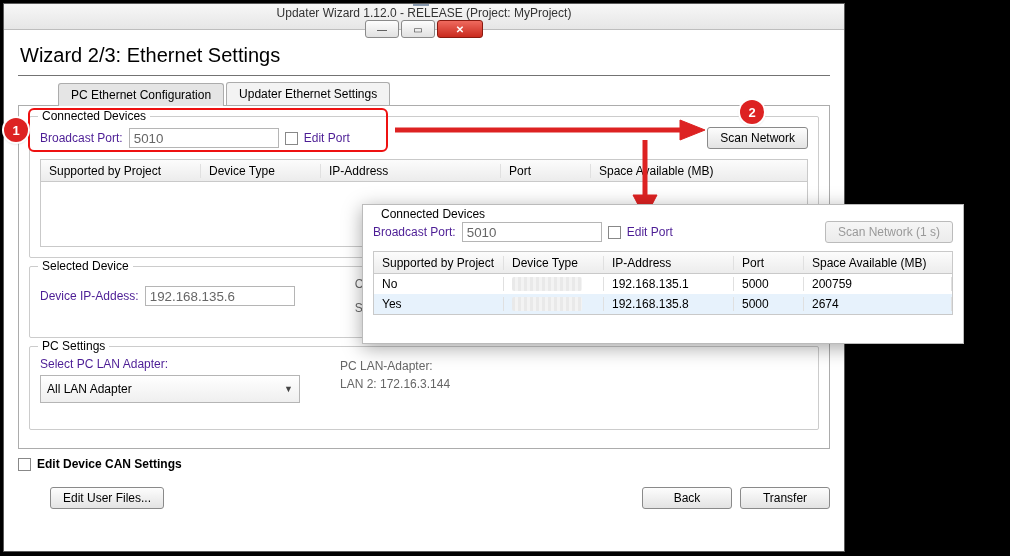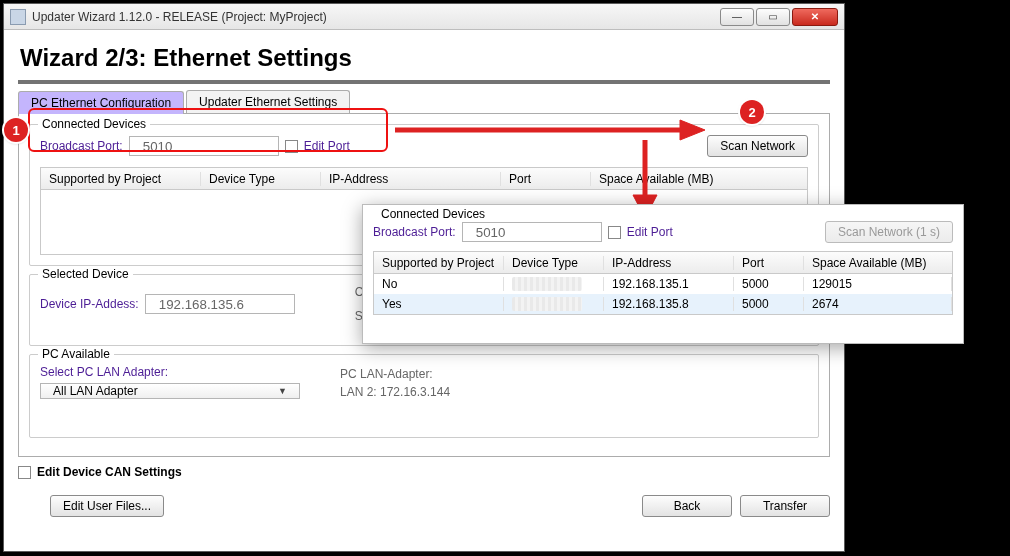--- a/index.html
+++ b/index.html
@@ -23,20 +23,21 @@
     border: 1px solid #5a5a5a;
     box-shadow: 0 0 0 1px #fff inset;
   }
   .titlebar {
     height: 26px;
     background: linear-gradient(#f7f7f7,#e6e6e6);
     border-bottom: 1px solid #bdbdbd;
     display: flex;
     align-items: center;
     padding: 0 6px;
+    flex-direction: column;
   }
   .title-icon {
     width: 16px; height: 16px;
     background: #c9d6e6;
     border: 1px solid #8a9bb0;
     margin-right: 6px;
   }
   .title-text { flex: 1; color: #333; font-size: 12px; }
   .win-btns { display: flex; gap: 2px; }
   .win-btn {
@@ -45,38 +46,38 @@
     border-radius: 3px;
     background: linear-gradient(#fdfdfd,#e1e1e1);
     display: flex; align-items:center; justify-content:center;
     font-size: 10px; color:#333;
   }
   .win-btn.close { background: linear-gradient(#ef6a5e,#c92a1e); color:#fff; border-color:#8a1a10; width: 46px; font-weight: bold; }
   .client {
     padding: 8px 14px 10px 14px;
   }
   .hdr {
-    font-size: 24px; font-weight: bold;
+    font-size: 20px; font-weight: normal;
     padding: 6px 0 8px 2px;
-    border-bottom: 4px solid #737373;
+    border-bottom: 1px solid #737373;
     margin-bottom: 6px;
   }
   .tabs {
     display: flex;
     border-bottom: 1px solid #acacac;
   }
   .tab {
     padding: 4px 12px;
     border: 1px solid #acacac;
     border-bottom: none;
     background: #f3f3f3;
     margin-right: 2px;
     border-radius: 3px 3px 0 0;
   }
-  .tab.active { background: #c4b5fd; position: relative; top: 1px; }
+  .tab.active { background: #e5e5e5; position: relative; top: 1px; margin-left: 40px; }
   .panel {
     border: 1px solid #acacac;
     border-top: none;
     padding: 10px;
     position: relative;
   }
   .group {
     border: 1px solid #ccc;
     border-radius: 2px;
     padding: 10px 10px 8px 10px;
@@ -89,21 +90,21 @@
     background: #fff;
     padding: 0 4px;
     font-size: 12px;
   }
   .row { display: flex; align-items: center; gap: 6px; }
   .label { color: #4c1d95; }
   .field {
     border: 1px solid #b5b5b5;
     background: #fff;
     height: 20px;
-    padding: 1px 13px;
+    padding: 1px 4px;
     color: #666;
   }
   .chk { width: 13px; height: 13px; border: 1px solid #888; background:#fff; display:inline-block; }
   .btn {
     height: 22px;
     padding: 0 12px;
     border: 1px solid #8a8a8a;
     border-radius: 3px;
     background: linear-gradient(#fdfdfd,#e3e3e3);
     display: inline-flex; align-items:center; justify-content:center;
@@ -124,23 +125,23 @@
   }
   .th, .td {
     padding: 0 8px;
     border-right: 1px solid #e0e0e0;
     overflow: hidden; white-space: nowrap;
   }
   .tbody .tr { display:flex; height: 20px; align-items:center; }
   .tr.sel { background: #e7f2fc; }
   .combo {
     border: 1px solid #b5b5b5;
-    height: 16px; width: 260px;
+    height: 28px; width: 260px;
     display:flex; align-items:center; justify-content:space-between;
-    padding: 0 12px;
+    padding: 0 6px;
     background: linear-gradient(#fff,#efefef);
   }
   .combo .arrow { font-size: 9px; color:#444; }
   .thin { color:#666; }
   .footer-row {
     display:flex; align-items:center; justify-content:space-between;
     padding-top: 6px;
     padding-left: 32px;
   }
   .red-highlight {
@@ -226,21 +227,21 @@
             <input class="field" style="width: 150px;" disabled="" value="192.168.135.6">
           </div>
           <div style="margin-left:40px;">
             <div class="thin">Comm</div>
             <div class="thin" style="margin-top:10px;">Strea</div>
           </div>
         </div>
       </div>
 
       <div class="group" style="height: 84px;">
-        <div class="legend">PC Available</div>
+        <div class="legend">PC Settings</div>
         <div style="display:flex; gap:40px;">
           <div>
             <div class="label" style="margin-bottom:4px;">Select PC LAN Adapter:</div>
             <div class="combo">
               <span>All LAN Adapter</span>
               <span class="arrow">▼</span>
             </div>
           </div>
           <div class="thin" style="line-height:1.5;">
             <div>PC LAN-Adapter:</div>
@@ -306,21 +307,21 @@
       <div class="th" style="flex:1; border-right:none;">Space Available (MB)</div>
     </div>
     <div class="tbody">
       <div class="tr">
         <div class="td" style="width:130px;">No</div>
         <div class="td" style="width:100px;">
             <div class="blur" style="width:70px;height:14px;"></div>
           </div>
         <div class="td" style="width:130px;">192.168.135.1</div>
         <div class="td" style="width:70px;">5000</div>
-        <div class="td" style="flex:1;">129015</div>
+        <div class="td" style="flex:1;">200759</div>
       </div>
       <div class="tr sel">
         <div class="td" style="width:130px;">Yes</div>
         <div class="td" style="width:100px;">
             <div class="blur" style="width:70px;height:14px;"></div>
           </div>
         <div class="td" style="width:130px;">192.168.135.8</div>
         <div class="td" style="width:70px;">5000</div>
         <div class="td" style="flex:1;">2674</div>
       </div>

